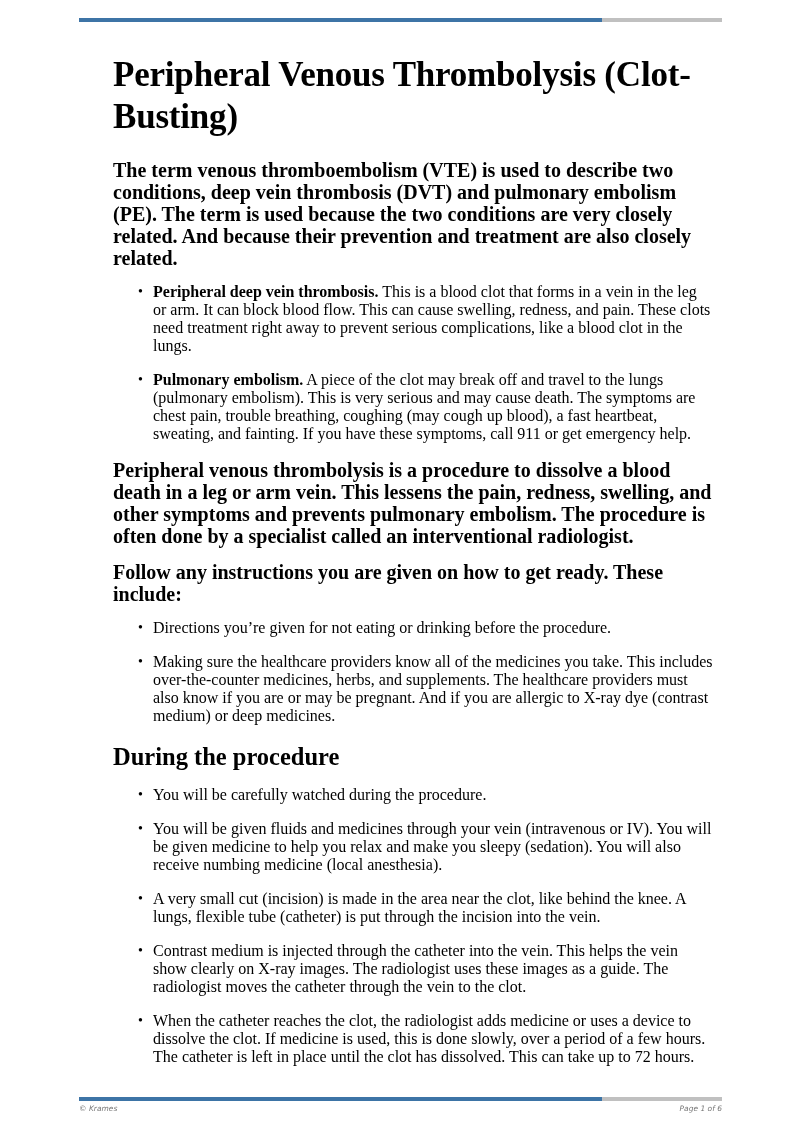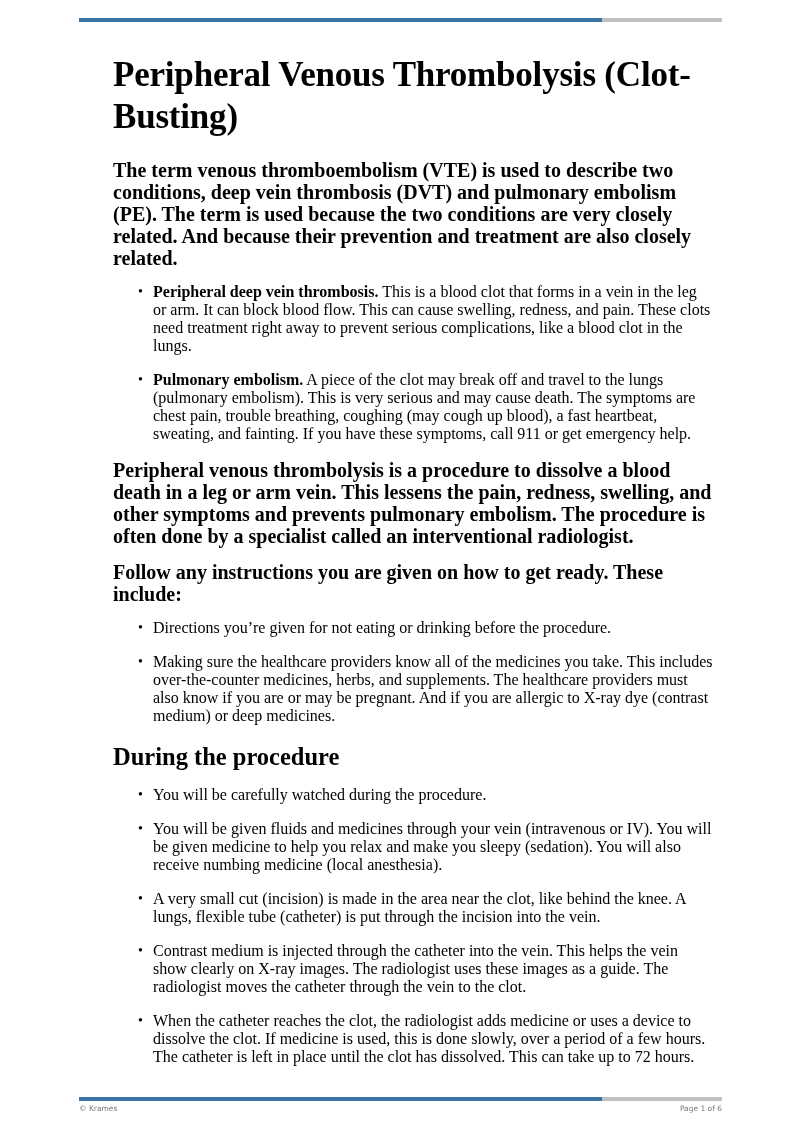--- a/index.html
+++ b/index.html
@@ -73,20 +73,21 @@
       font-size: 14px;
     }
     b { font-weight: bold; text-align: center; }
 
     .footer {
       position: absolute;
       top: 1104px;
       left: 79px;
       width: 643px;
       font-family: "DejaVu Sans", "Liberation Sans", sans-serif;
+      font-style: italic;
       font-size: 7.5px;
       color: #777;
       display: flex;
       justify-content: space-between;
       gap: 16px;
     }
   </style>
 </head>
 <body>
 

